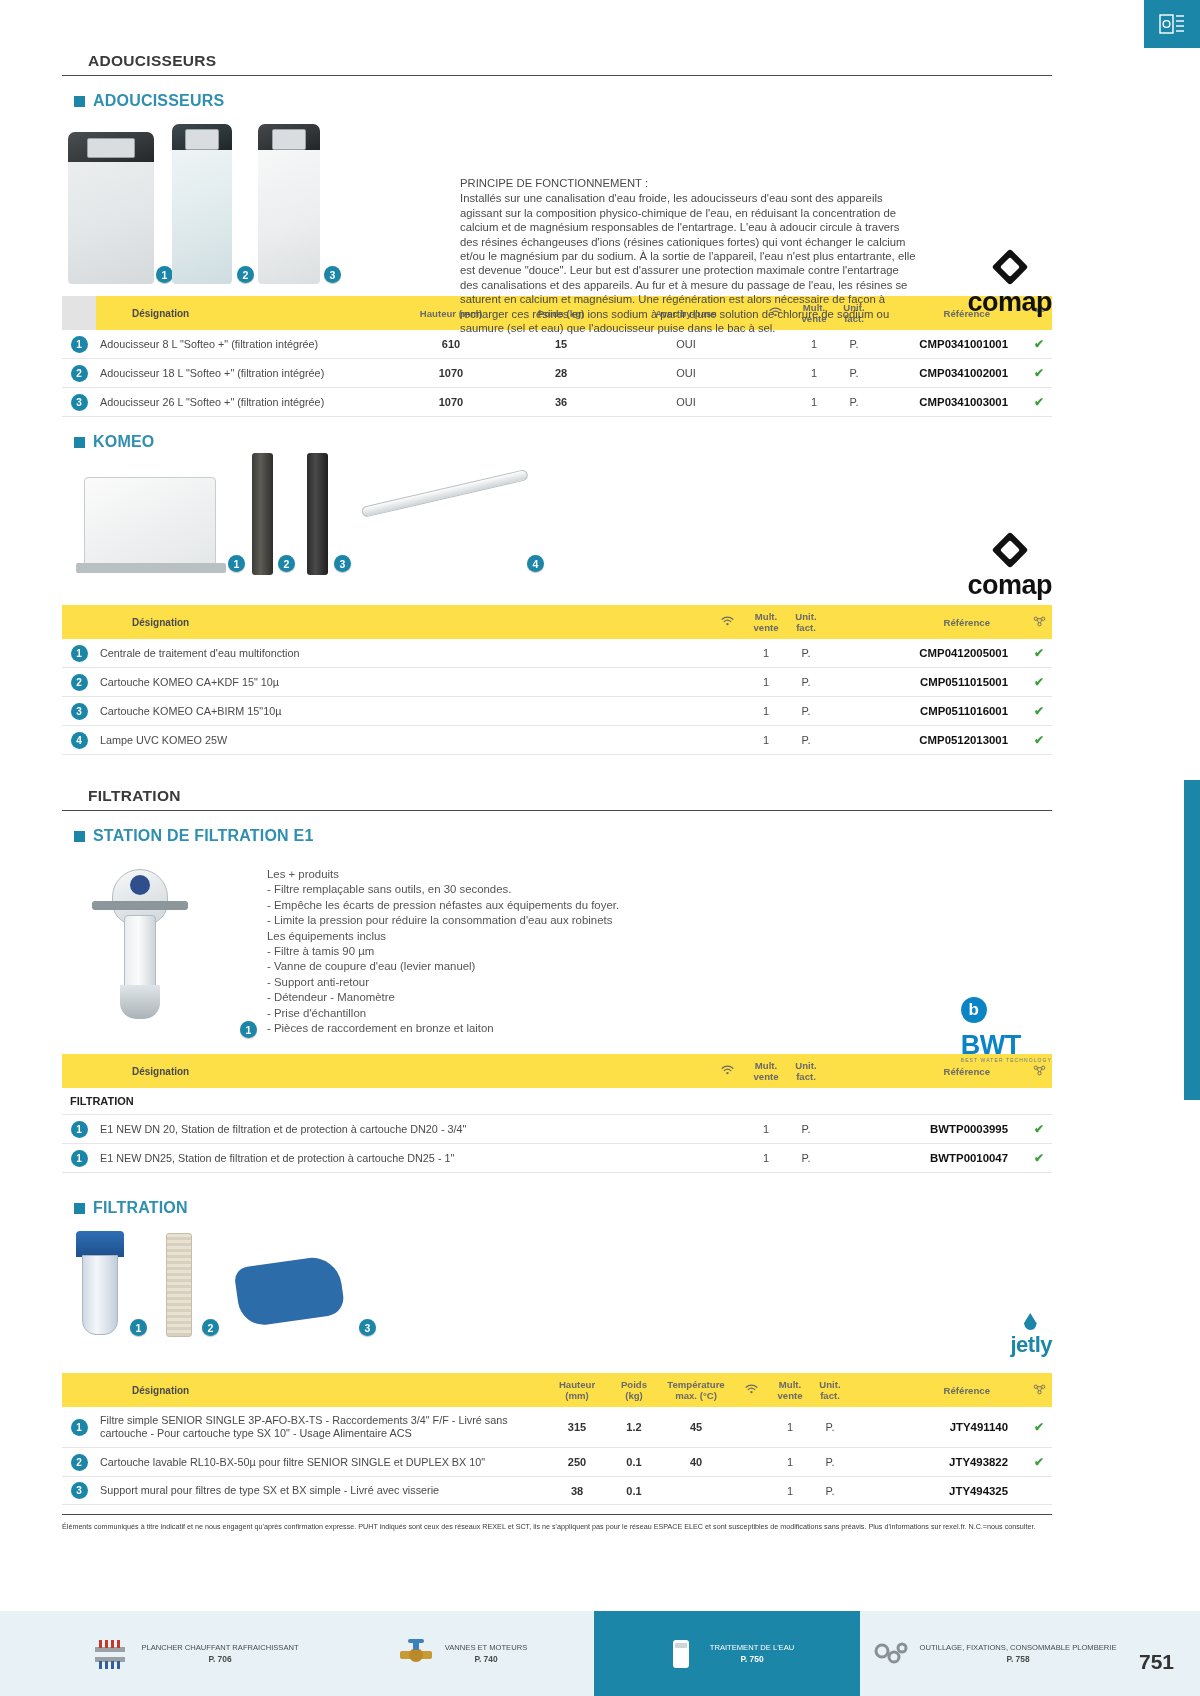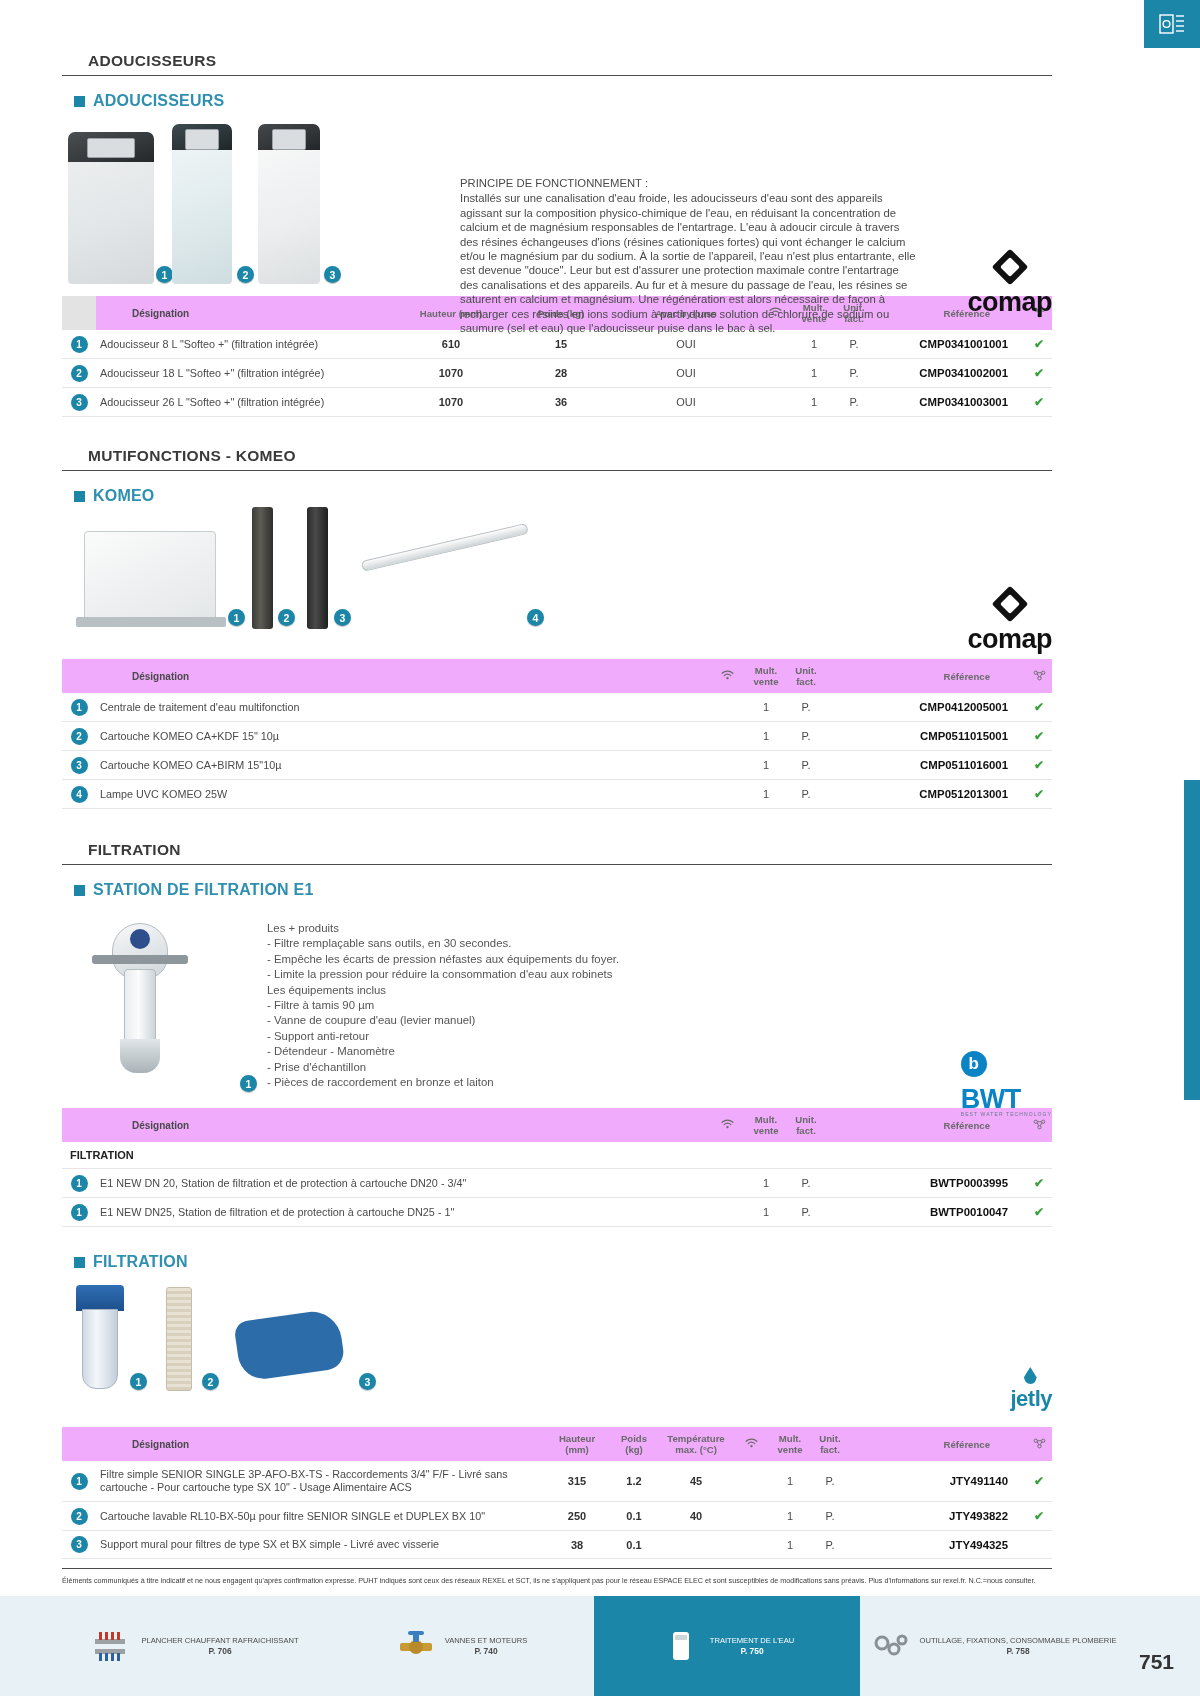--- a/index.html
+++ b/index.html
@@ -94,21 +94,21 @@
   .brand-jetly .word { font-size:22px; font-weight:bold; color:#1b86a8; letter-spacing:-.5px; }
   .brand-jetly .drop {
     width:13px; height:17px; background:#1b86a8; margin-right:2px;
     border-radius:50% 50% 50% 50%/60% 60% 40% 40%;
     clip-path:polygon(50% 0,100% 62%,82% 100%,18% 100%,0 62%);
   }
 
   
   table.cat { width:100%; border-collapse:collapse; font-size:10.6px; }
   table.cat thead th {
-    background:#f0abfc; color:#6a6a6a; font-weight:bold;
+    background:#fde047; color:#6a6a6a; font-weight:bold;
     font-size:9.6px; line-height:11px; padding:6px 4px; text-align:center;
     vertical-align:middle; border:none;
   }
   table.cat thead th.desig { text-align:left; padding-left:36px; color:#4a4a4a; font-size:10px;}
   table.cat thead th.ref   { text-align:right; padding-right:36px; }
   table.cat tbody td {
     padding:7px 4px; text-align:center; border-bottom:1px solid #e6e6e6;
     color:#4a4a4a; font-size:11px; vertical-align:middle;
   }
   table.cat tbody td.num-cell { width:34px; padding:0; }
@@ -138,21 +138,21 @@
   }
 
   
   .legal {
     font-size:7.2px; color:#3a3a3a; line-height:9px; margin-top:9px;
     padding-top:7px; border-top:1.4px solid #4a4a4a;
   }
 
   
   .footer {
-    position:absolute; left:0; bottom:0; width:1200px; height:100px;
+    position:absolute; left:0; bottom:0; width:1200px; height:85px;
     background:#e8f2f6; display:flex; align-items:stretch;
   }
   .footer .spacer-l { width:62px; }
   .fitem {
     flex:1; display:flex; align-items:center; gap:8px;
     font-size:7.6px; color:#4a4a4a; line-height:9.5px; padding:0 4px;
     text-align:center; justify-content:center;
   }
   .fitem .ftxt { display:flex; flex-direction:column; align-items:center; }
   .fitem .fpage { font-weight:bold; font-size:8.4px; margin-top:2px; }
@@ -284,21 +284,20 @@
           <td>OUI</td>
           <td></td>
           <td>1</td>
           <td>P.</td>
           <td class="ref">CMP0341003001</td>
           <td class="chk">✔</td>
         </tr>
       </tbody>
     </table>
 
-    <div class="sec-head" style="margin-top:30px;">MUTIFONCTIONS - KOMEO</div>
 
     <div class="sub-head">
       <span class="sq"></span>
       <span>KOMEO</span>
     </div>
 
     <div class="showcase" style="height:150px;">
 
       <div class="dev" style="left:22px; top:22px; width:132px; height:90px; background:linear-gradient(155deg,#fbfbfb,#e4e7e8); border:1px solid #c8cdcf; border-radius:4px;"></div>
       <div class="dev" style="left:14px; top:108px; width:150px; height:10px; background:#b9c0c3; border-radius:2px;"></div>

